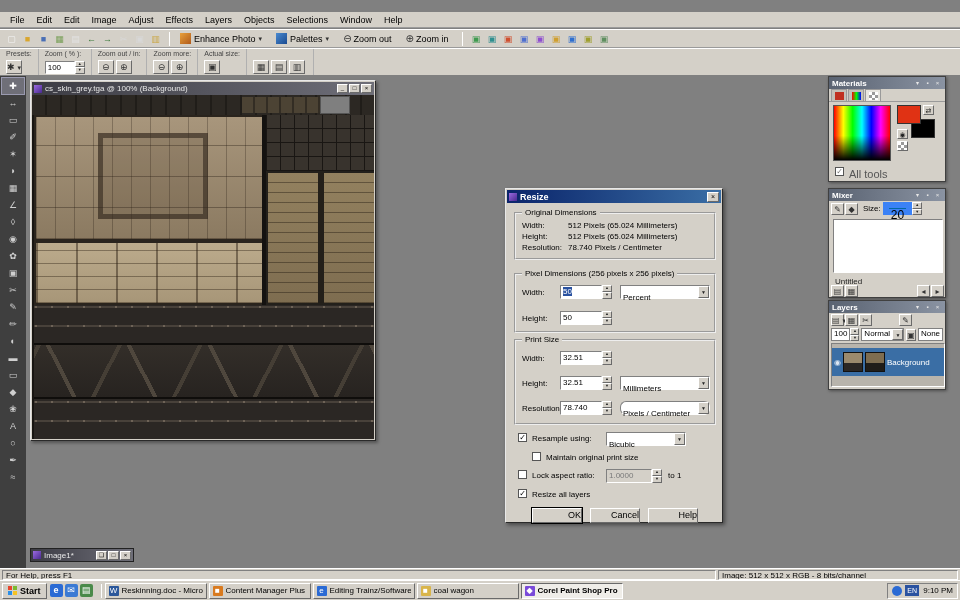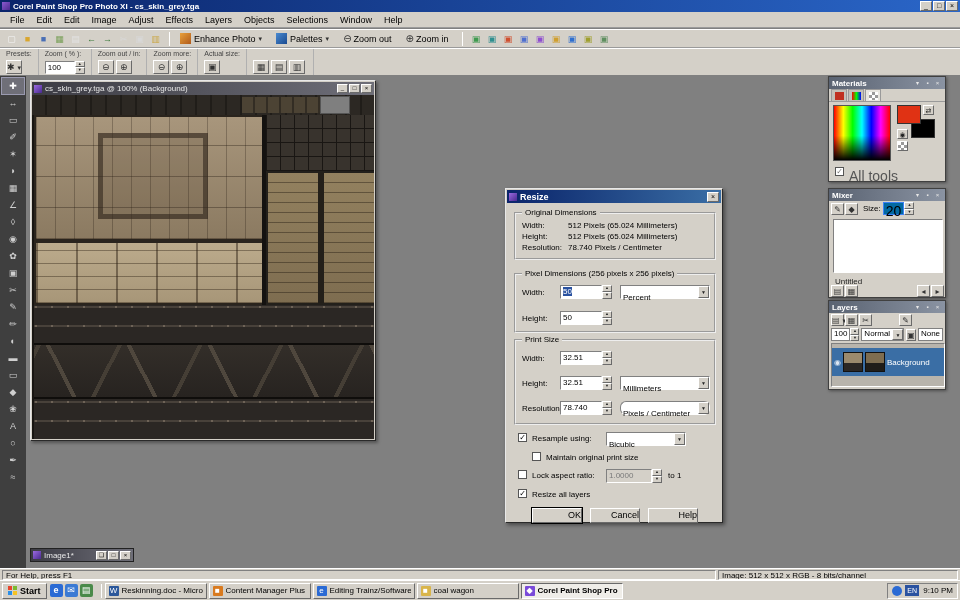--- a/index.html
+++ b/index.html
@@ -148,21 +148,21 @@
     background:linear-gradient(to bottom,rgba(255,255,255,.0) 0%,rgba(0,0,0,0) 55%,#000 100%),
                linear-gradient(to right,#f00,#ff0,#0f0,#0ff,#00f,#f0f,#f00); }
   .fg-swatch { position:absolute; left:68px; top:28px; width:24px; height:19px; border:1px solid #333; }
   .bg-swatch { position:absolute; left:82px; top:42px; width:24px; height:19px; border:1px solid #333; background:#000; }
   .style-btn { position:absolute; width:11px; height:10px; background:#d4d0c8; border:1px solid; border-color:#fff #6a6a6a #6a6a6a #fff;
     font-size:7px; line-height:9px; text-align:center; color:#222; }
   .checker { background-image:linear-gradient(45deg,#9a9a9a 25%,transparent 25%,transparent 75%,#9a9a9a 75%),
     linear-gradient(45deg,#9a9a9a 25%,transparent 25%,transparent 75%,#9a9a9a 75%); background-size:6px 6px;
     background-position:0 0,3px 3px; background-color:#fff; }
   .alltools { position:absolute; left:6px; top:90px; height:12px; }
-  .alltools .lbl { position:absolute; left:14px; top:1px; font-size:14px; color:#555; white-space:nowrap; }
+  .alltools .lbl { position:absolute; left:14px; top:1px; font-size:11px; color:#555; white-space:nowrap; }
 
   
   .mixer-canvas { position:absolute; left:4px; top:30px; width:110px; height:54px; background:#fff; border:1px solid; border-color:#808080 #fff #fff #808080; }
   .mixer-doc { position:absolute; left:6px; top:88px; font-size:8px; color:#222; }
 
   
   .layer-list { position:absolute; left:2px; top:42px; width:114px; height:44px; background:#b8b4ac; border:1px solid; border-color:#808080 #fff #fff #808080; }
   .layer-row { position:absolute; left:0; top:4px; width:112px; height:28px; background:#3a6ea5; display:flex; align-items:center; padding:0 2px; }
   .layer-eye { color:#dce6f2; font-size:8px; margin-right:2px; }
   .layer-thumb { width:20px; height:20px; border:1px solid #111; background:linear-gradient(#9b8a6d 0 55%,#2b2724 55%); margin-right:2px; }
@@ -200,27 +200,20 @@
     border:1px solid; border-color:#808080 #fff #fff #808080; }
   .tray-icon { width:10px; height:10px; border-radius:50%; background:#2a6ad4; margin-right:3px; }
   .lang-badge { width:14px; height:11px; background:#2a52a0; color:#fff; font-size:7px; line-height:11px; text-align:center; margin-right:4px; }
   .clock { font-size:8px; }
 </style>
 </head>
 <body>
 
 <div class="screen">
 
-  <div class="titlebar">
-    <div class="title-icon"></div>
-    <div class="title-text">Corel Paint Shop Pro Photo XI - cs_skin_grey.tga</div>
-    <div class="win-btn">_</div>
-    <div class="win-btn">□</div>
-    <div class="win-btn">×</div>
-  </div>
 
   <div class="menubar">
       <span class="menu-item">File</span>
       <span class="menu-item">Edit</span>
       <span class="menu-item">Edit</span>
       <span class="menu-item">Image</span>
       <span class="menu-item">Adjust</span>
       <span class="menu-item">Effects</span>
       <span class="menu-item">Layers</span>
       <span class="menu-item">Objects</span>
@@ -532,21 +525,21 @@
         <span class="panel-title-text">Mixer</span>
         <span class="pt-icon">▾</span>
         <span class="pt-icon">▪</span>
         <span class="pt-icon">×</span>
       </div>
       <div style="display:flex;align-items:center;padding:1px 2px;">
         <span class="mini-icon">✎</span>
         <span class="mini-icon">◆</span>
         <span style="font-size:8px;margin:0 2px 0 4px;">Size:</span>
         <span style="display:inline-flex;height:13px;">
-          <span style="background:#0369a1;border:1px solid #3b82f6;font-size:14px;padding:0 2px;min-width:16px;">20</span>
+          <span style="background:#0369a1;border:6px solid #3b82f6;font-size:12px;padding:0 2px;min-width:16px;">20</span>
           <span style="display:flex;flex-direction:column;width:10px;">
               <span class="sa up"></span>
               <span class="sa dn"></span>
             </span>
         </span>
       </div>
       <div class="mixer-canvas"></div>
       <div class="mixer-doc">Untitled</div>
       <div style="position:absolute;left:2px;top:96px;display:flex;">
         <span class="mini-icon">▤</span>

